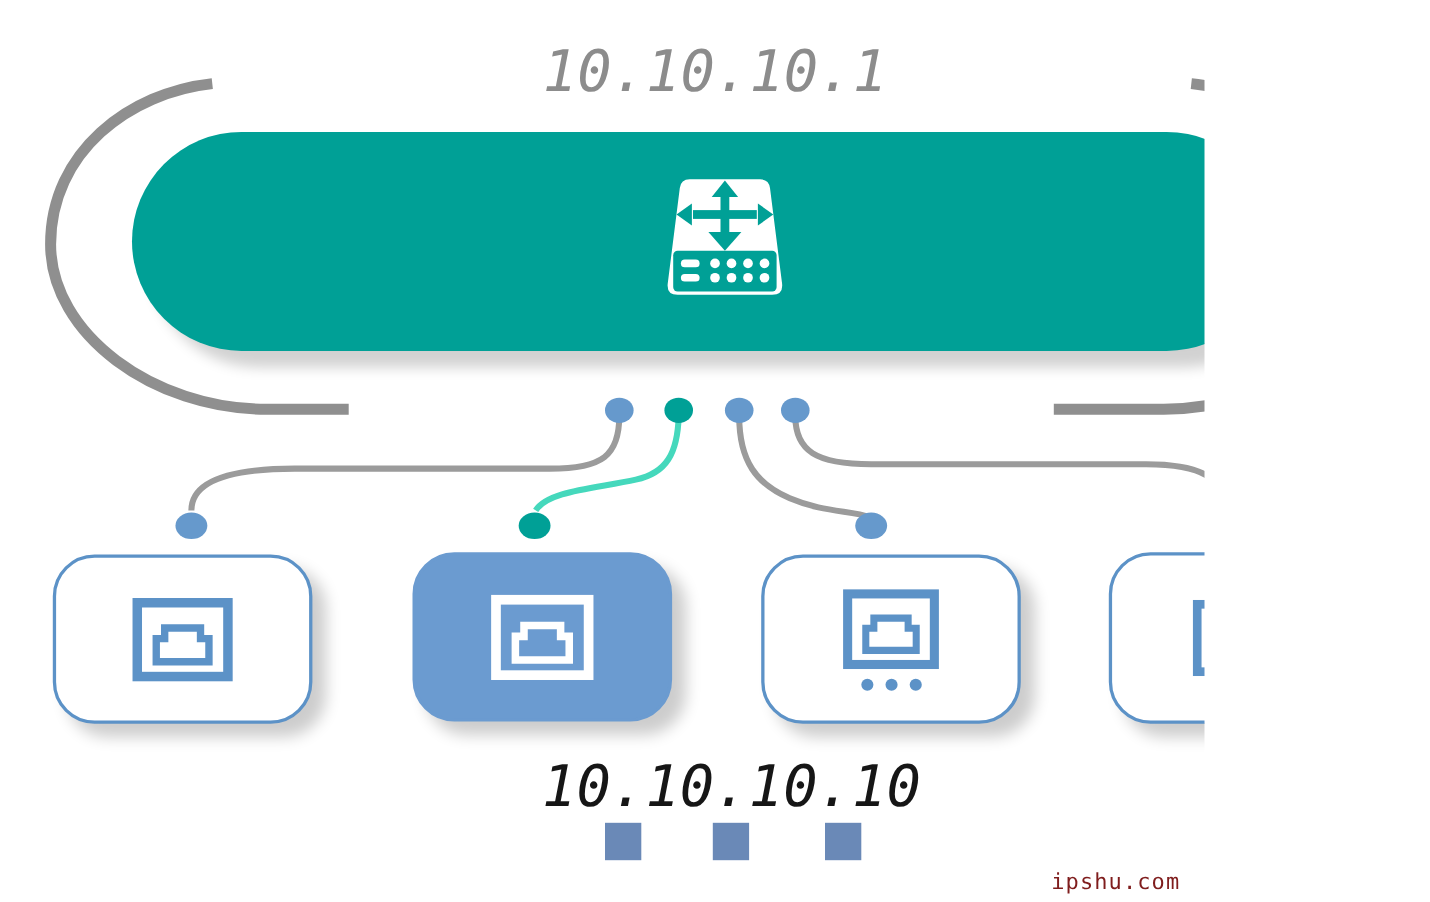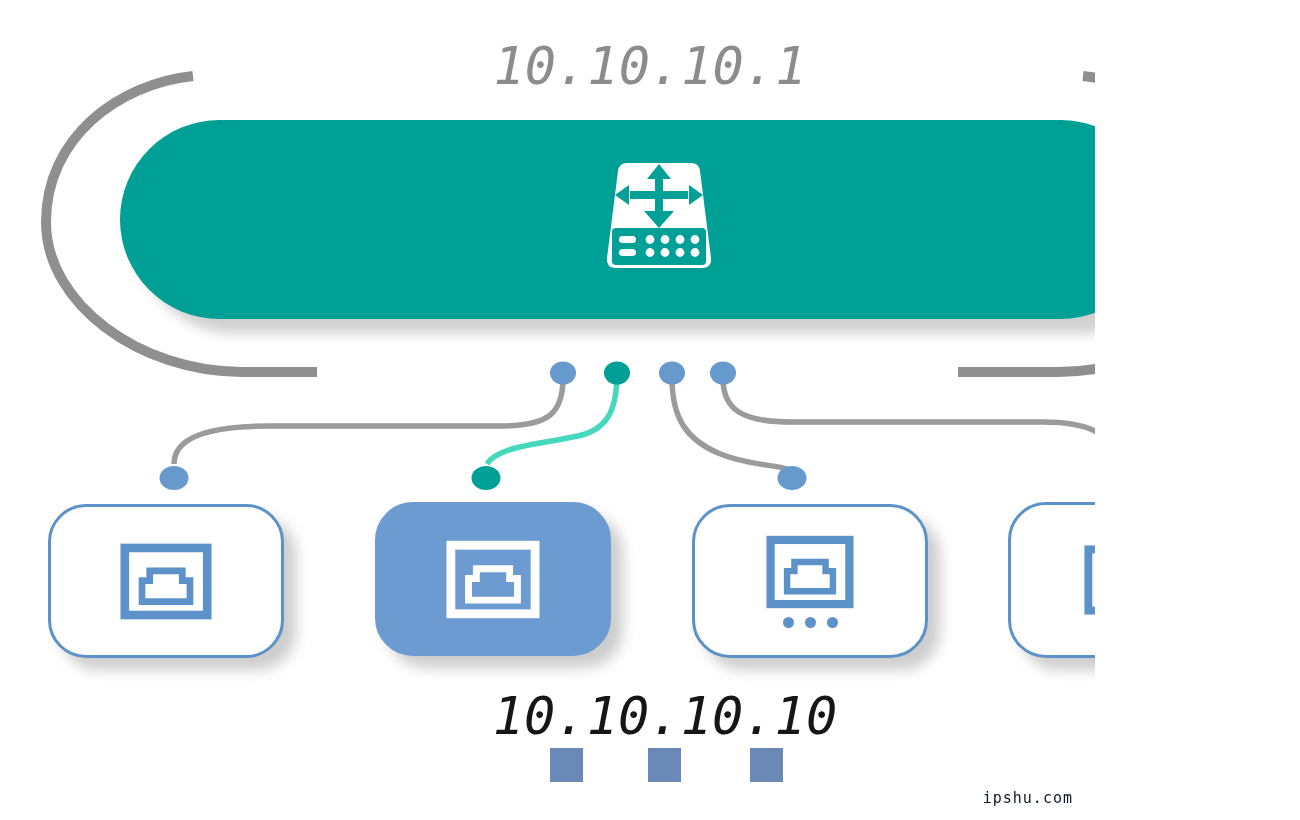--- a/index.html
+++ b/index.html
@@ -84,22 +84,22 @@
     top:748px;width:33px;height:34px;
     background:#6A89B7;
   }
   .square-1{left:550px;}
   .square-2{left:648px;}
   .square-3{left:750px;}
 
   .watermark{
     position:absolute;
     right:22px;top:789px;
-    font-size:15px;
-    color:#0f172a;
+    font-size:20px;
+    color:#7f1d1d;
     letter-spacing:1px;
   }
 </style>
 </head>
 <body>
 
 <div class="canvas">
 
   <svg class="layer" width="1300" height="820" viewBox="0 0 1300 820">
 

